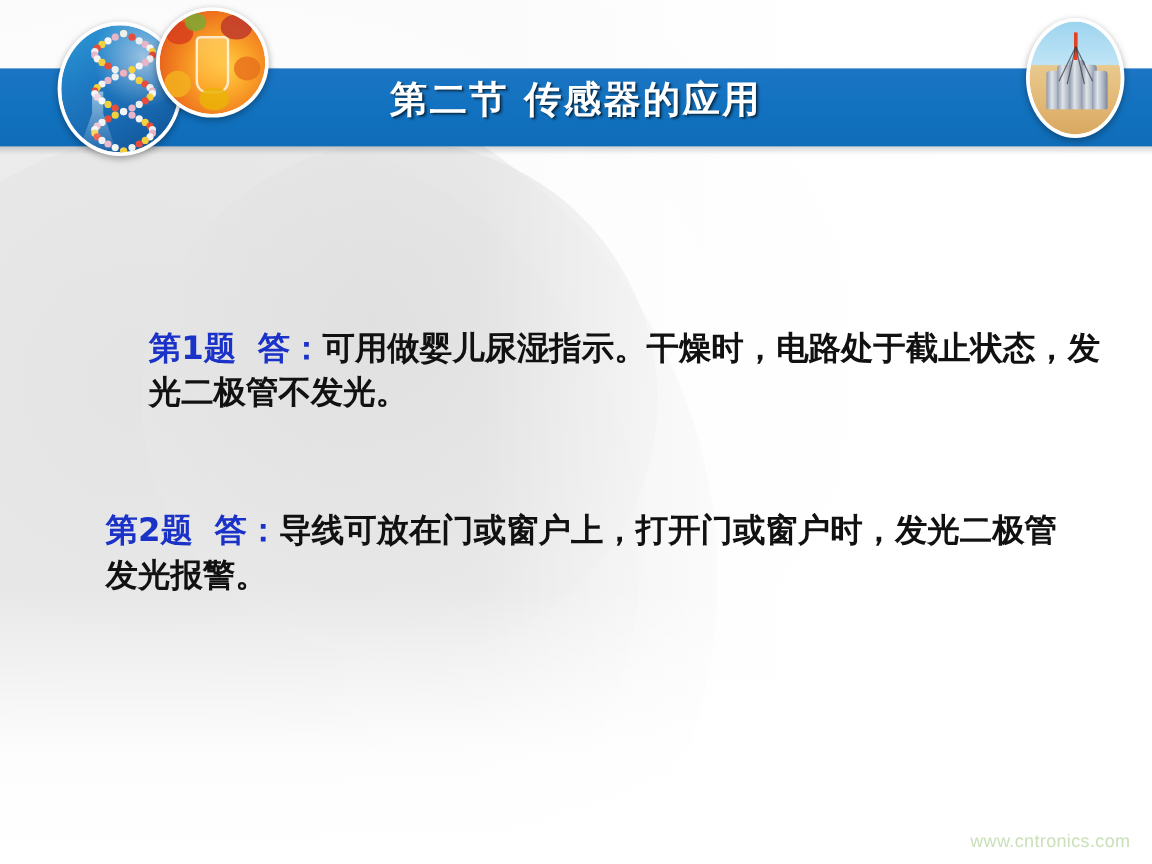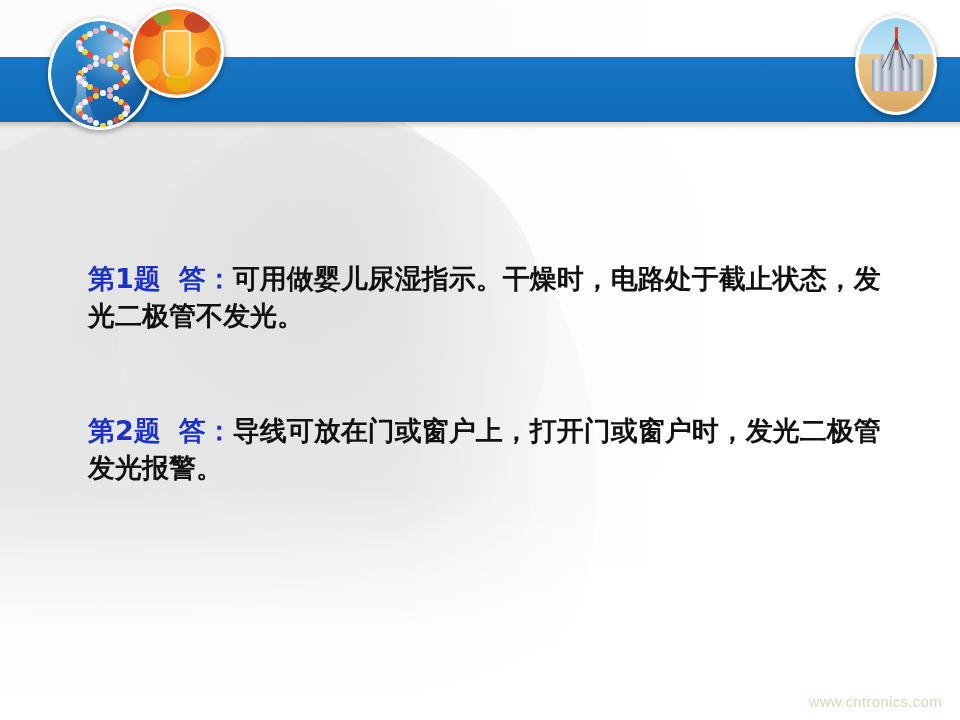--- a/index.html
+++ b/index.html
@@ -147,22 +147,22 @@
     text-shadow:1px 1px 0 rgba(255,255,255,.6);
   }
 
   .answer-block {
     position:absolute; left:88px; width:800px;
     font-size:27px; line-height:37px; font-weight:bold;
     color:#111111; letter-spacing:0px;
     z-index:5;
     text-indent:0;
   }
-  .answer-1 { top:260px; }
-  .answer-2 { top:412px; }
+  .answer-1 { top:272px;margin-left:36px; }
+  .answer-2 { top:424px; }
   .q-label { color:#1a32c8; }
   .q-gap { display:inline-block; width:18px; }
 
   .watermark {
     position:absolute; right:18px; bottom:10px;
     font-size:15px; color:#c9e0b9; letter-spacing:.3px;
     z-index:6;
     font-family:"Liberation Sans",sans-serif;
   }
 </style>
@@ -175,20 +175,21 @@
     <div class="bg-grad"></div>
     <div class="circle-a"></div>
     <div class="circle-b"></div>
     <div class="circle-c"></div>
     <div class="bg-fade-right"></div>
     <div class="bg-fade-bottom"></div>
   </div>
 
   <div class="banner"></div>
   <div class="banner-shadow"></div>
+  <div class="banner-title">第二节  传感器的应用</div>
 
   <div class="photo photo-dna">
     <div class="photo-inner img-dna">
       <div class="helix" id="helix">
           <div class="helix-dot" style="left: 50%; top: 0%; background: rgb(244, 208, 63);"></div>
           <div class="helix-dot" style="left: 50%; top: 0%; background: rgb(236, 240, 241);"></div>
           <div class="helix-dot" style="left: 59.0154%; top: 3.0303%; background: rgb(231, 76, 60);"></div>
           <div class="helix-dot" style="left: 40.9846%; top: 3.0303%; background: rgb(232, 180, 200);"></div>
           <div class="helix-dot" style="left: 67.3005%; top: 6.06061%; background: rgb(236, 240, 241);"></div>
           <div class="helix-dot" style="left: 32.6995%; top: 6.06061%; background: rgb(245, 245, 245);"></div>

